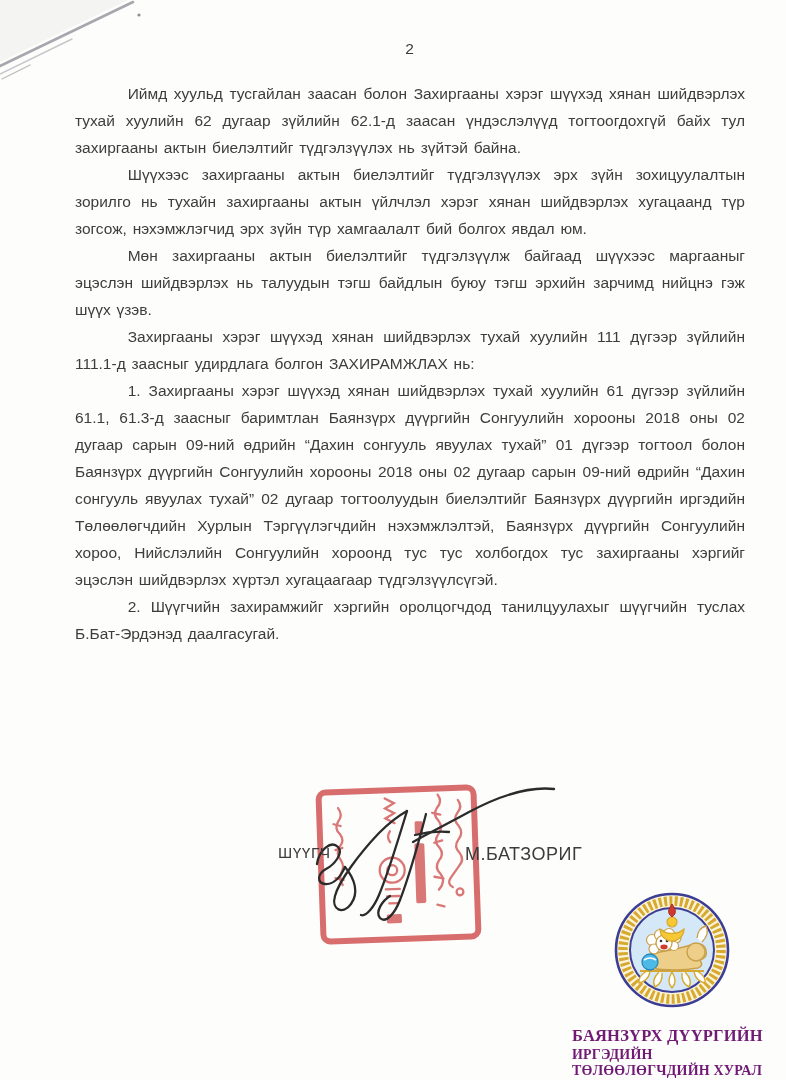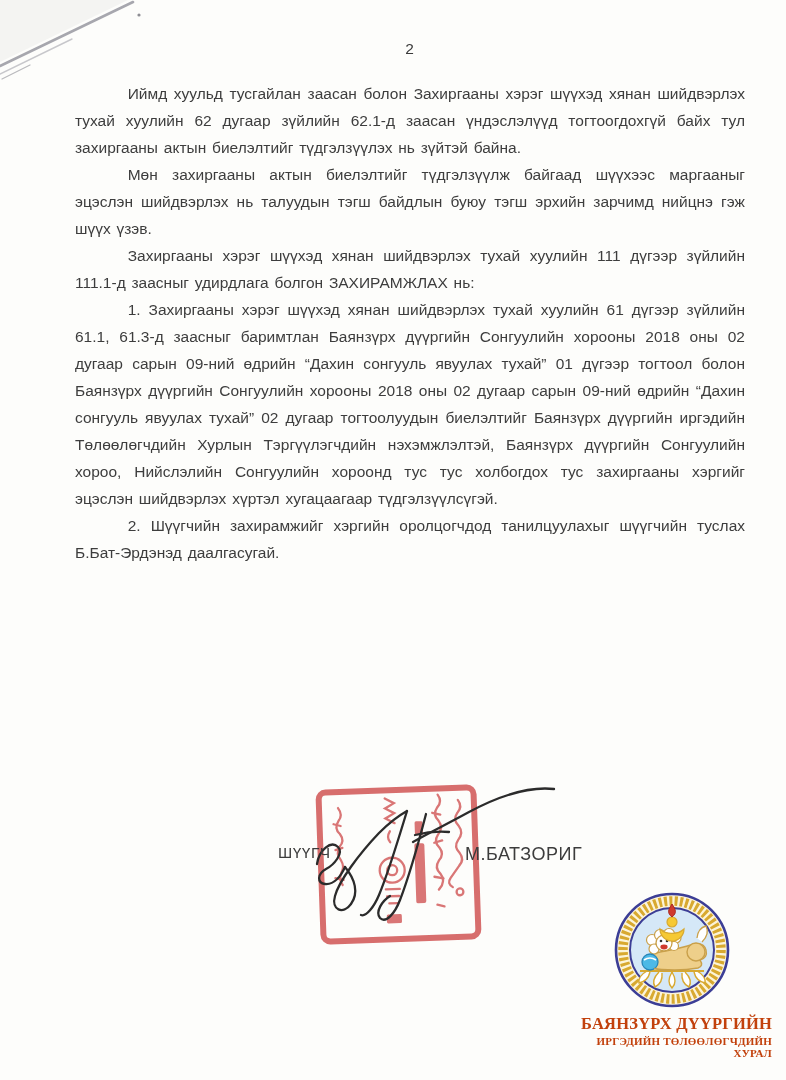--- a/index.html
+++ b/index.html
@@ -51,46 +51,47 @@
     transform: rotate(-2deg);
     opacity: .85;
   }
   
   .signature-scribble { position: absolute; left: 295px; top: 772px; width: 285px; height: 180px; }
 
   
   .seal { position: absolute; left: 572px; top: 892px; width: 200px; }
   .seal-emblem { display: block; margin: 0 auto; width: 124px; height: 120px; }
   .seal-title {
-    margin-top: 2px;
-    text-align: right;
+    margin-top: 14px;
+    text-align: left;
     font-family: "Liberation Serif", serif;
     font-weight: bold;
-    color: #c2410c;
+    color: #701a75;
   }
   .seal-title .line1 { font-size: 16.5px; letter-spacing: .2px; display: block; }
-  .seal-title .line2 { font-size: 11px; letter-spacing: .2px; display: block; margin-top: 1px; }
+  .seal-title .line2 { font-size: 14px; letter-spacing: .2px; display: block; margin-top: 1px; }
 </style>
 </head>
 <body>
 
 <div class="page">
 
   <svg class="corner-fold" viewBox="0 0 170 115">
     <polygon points="0,0 128,0 0,62" fill="#f4f4f2"></polygon>
     <path d="M0,66 L133,2" stroke="#a7a7ae" stroke-width="2.6" fill="none" stroke-linecap="round"></path>
     <path d="M0,74 L72,39" stroke="#c7c7cb" stroke-width="1.4" fill="none" stroke-linecap="round"></path>
     <path d="M2,79 L30,65" stroke="#b9b9bd" stroke-width="1.2" fill="none" stroke-linecap="round"></path>
     <circle cx="139" cy="15" r="1.6" fill="#8e8e94"></circle>
   </svg>
 
   <div class="content">
     <div class="page-number">2</div>
     <div class="body-text">
       <p>Иймд хуульд тусгайлан заасан болон Захиргааны хэрэг шүүхэд хянан шийдвэрлэх тухай хуулийн 62 дугаар зүйлийн 62.1-д заасан үндэслэлүүд тогтоогдохгүй байх тул захиргааны актын биелэлтийг түдгэлзүүлэх нь зүйтэй байна.</p>
+      <p>Шүүхээс захиргааны актын биелэлтийг түдгэлзүүлэх эрх зүйн зохицуулалтын зорилго нь тухайн захиргааны актын үйлчлэл хэрэг хянан шийдвэрлэх хугацаанд түр зогсож, нэхэмжлэгчид эрх зүйн түр хамгаалалт бий болгох явдал юм.</p>
       <p>Мөн захиргааны актын биелэлтийг түдгэлзүүлж байгаад шүүхээс маргааныг эцэслэн шийдвэрлэх нь талуудын тэгш байдлын буюу тэгш эрхийн зарчимд нийцнэ гэж шүүх үзэв.</p>
       <p>Захиргааны хэрэг шүүхэд хянан шийдвэрлэх тухай хуулийн 111 дүгээр зүйлийн 111.1-д заасныг удирдлага болгон ЗАХИРАМЖЛАХ нь:</p>
       <p>1. Захиргааны хэрэг шүүхэд хянан шийдвэрлэх тухай хуулийн 61 дүгээр зүйлийн 61.1, 61.3-д заасныг баримтлан Баянзүрх дүүргийн Сонгуулийн хорооны 2018 оны 02 дугаар сарын 09-ний өдрийн “Дахин сонгууль явуулах тухай” 01 дүгээр тогтоол болон Баянзүрх дүүргийн Сонгуулийн хорооны 2018 оны 02 дугаар сарын 09-ний өдрийн “Дахин сонгууль явуулах тухай” 02 дугаар тогтоолуудын биелэлтийг Баянзүрх дүүргийн иргэдийн Төлөөлөгчдийн Хурлын Тэргүүлэгчдийн нэхэмжлэлтэй, Баянзүрх дүүргийн Сонгуулийн хороо, Нийслэлийн Сонгуулийн хороонд тус тус холбогдох тус захиргааны хэргийг эцэслэн шийдвэрлэх хүртэл хугацаагаар түдгэлзүүлсүгэй.</p>
       <p>2. Шүүгчийн захирамжийг хэргийн оролцогчдод танилцуулахыг шүүгчийн туслах Б.Бат-Эрдэнэд даалгасугай.</p>
     </div>
   </div>
 
   <svg class="stamp" viewBox="0 0 163 157">
     <rect x="4" y="4" width="155" height="149" rx="7" fill="none" stroke="#cc4343" stroke-width="6" opacity=".9"></rect>
     <g stroke="#cc4343" stroke-width="2.3" fill="none" stroke-linecap="round" opacity=".85">

